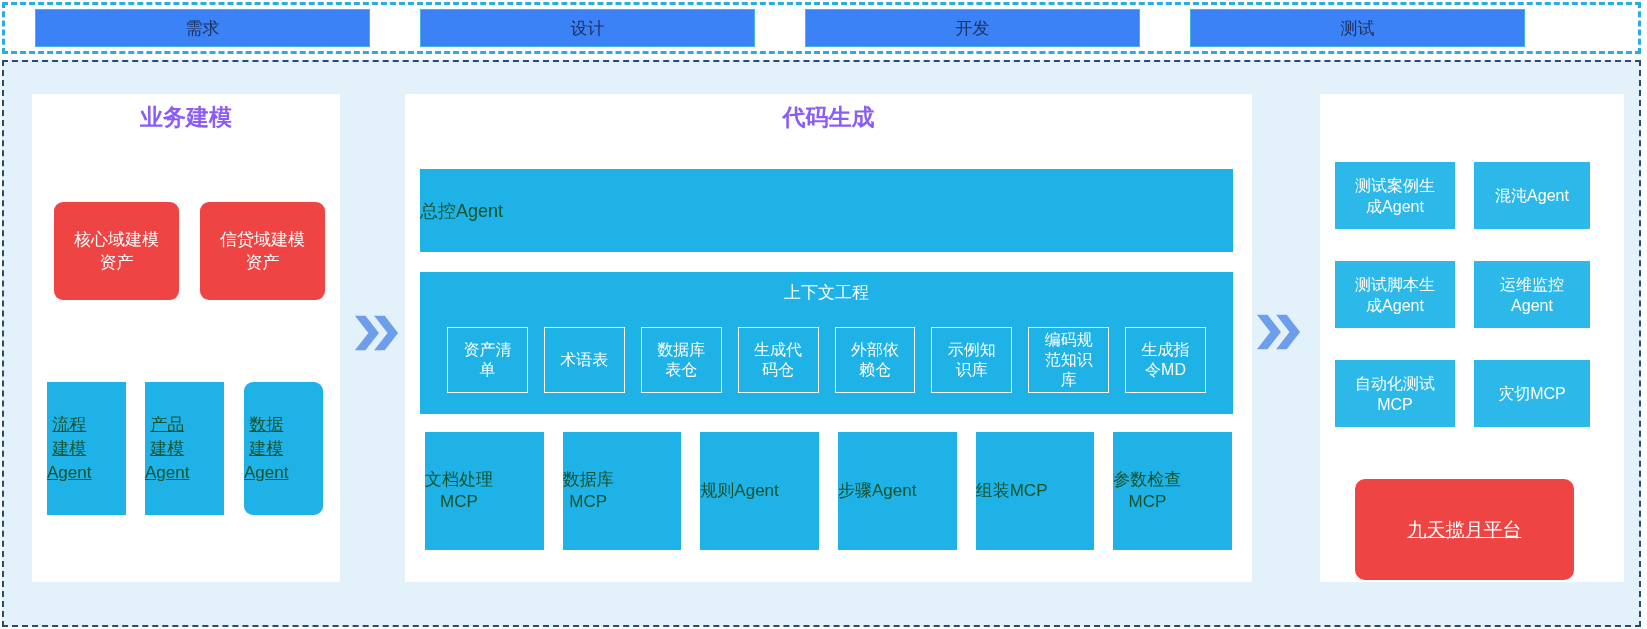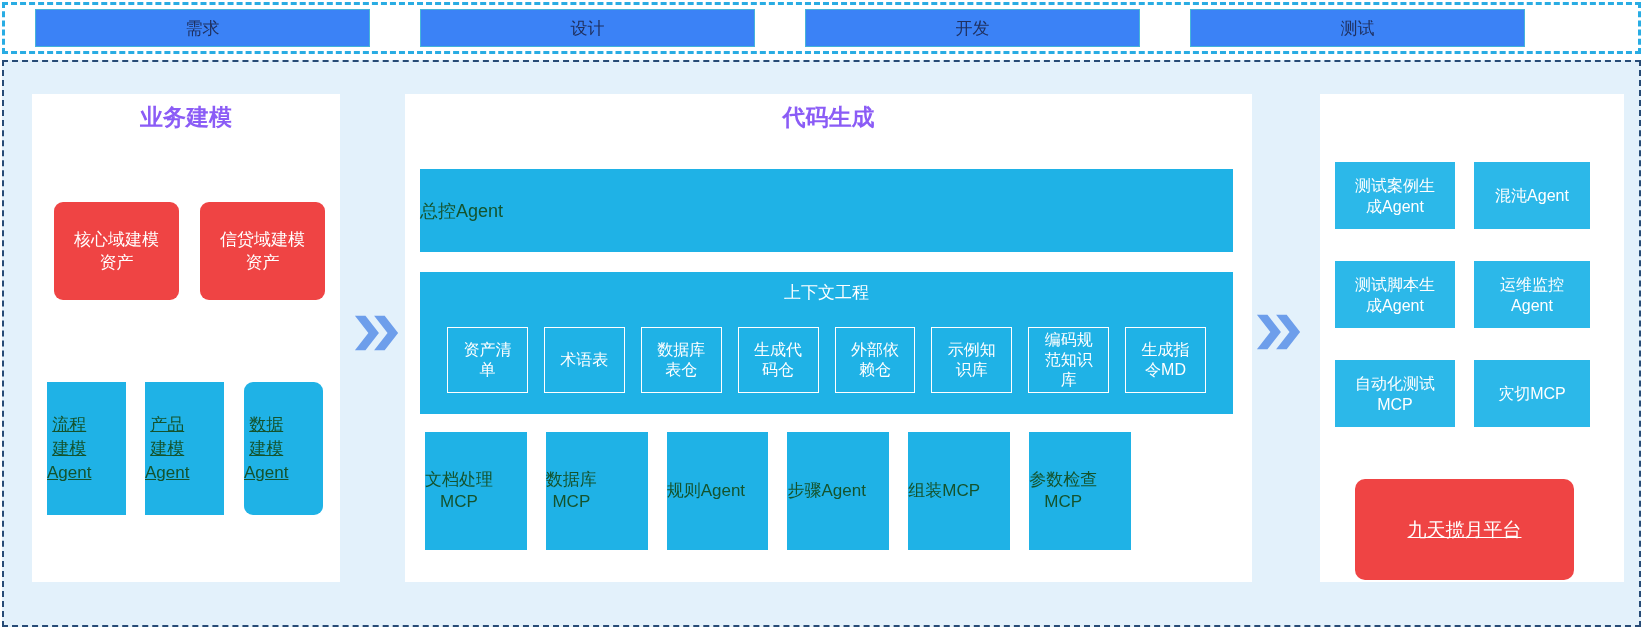--- a/index.html
+++ b/index.html
@@ -32,21 +32,21 @@
   .agent-box { width:79px; height:133px; top:288px; font-size:17px; line-height:24px;text-decoration:underline; }
 
   
   .panel-codegen { left:401px; width:847px; }
   .master-bar { left:15px; top:75px; width:813px; height:83px; font-size:18px; }
   .ctx { position:absolute; left:15px; top:178px; width:813px; height:142px; background:#1FB2E6; }
   .ctx-title { padding-top:9px; text-align:center; color:#ffffff; font-size:17px; }
   .ctx-items { display:flex; gap:16px; padding:16px 27px; margin-top:7px; }
   .ctx-item { flex:1; height:66px; border:1px solid #ffffff; color:#ffffff;
               display:flex; align-items:center; justify-content:center; font-size:16px; line-height:20px; }
-  .workers { position:absolute; left:20px; top:338px; width:706px; display:flex; gap:19px; }
+  .workers { position:absolute; left:20px; top:338px; width:807px; display:flex; gap:19px; }
   .worker-box { flex:1; height:118px; font-size:17px; line-height:22px; }
 
   
   .panel-testops { left:1316px; width:304px; }
   .ops-grid { position:absolute; left:15px; top:68px; display:grid;
               grid-template-columns:120px 116px; column-gap:19px; row-gap:32px; }
   .ops-cell { height:67px; font-size:16px; line-height:21px; }
   .platform-box { left:35px; top:385px; width:219px; height:101px; border-radius:10px; font-size:19px;text-decoration:underline; }
 
   

